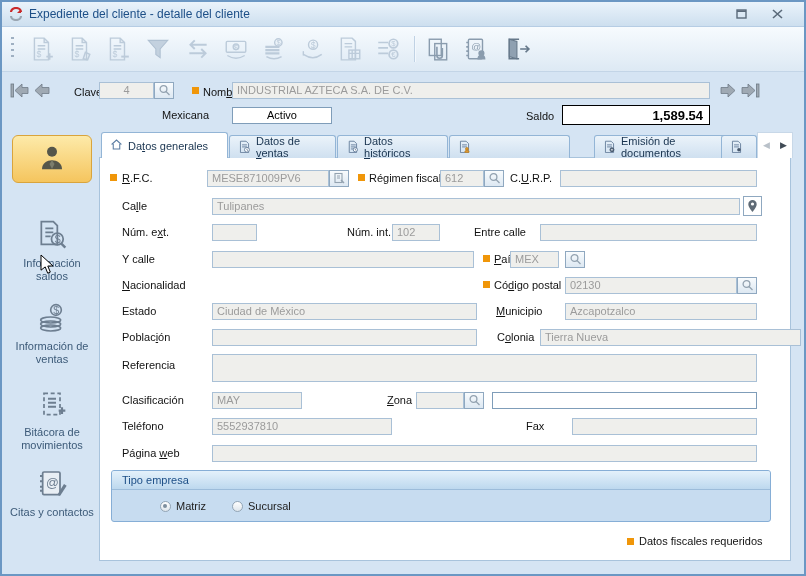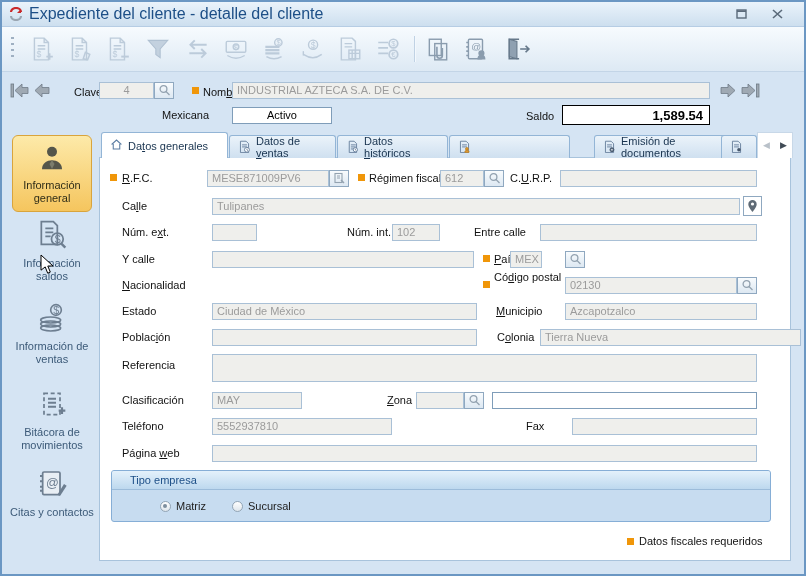--- a/index.html
+++ b/index.html
@@ -1,21 +1,21 @@
 <!DOCTYPE html>
 <html><head>
 <meta charset="utf-8">
 <style>
   html,body{margin:0;padding:0;background:#eef2f6;font-family:"Liberation Sans",sans-serif;}
   .stage{position:relative;width:806px;height:576px;background:#d5e4f3;border:2px solid #6b97c3;box-sizing:border-box;overflow:hidden;}
   
   .titlebar{position:absolute;left:0;top:0;width:802px;height:24px;
     background:linear-gradient(#eaf3fb,#cddfef);border-bottom:1px solid #b6cde4;
     display:flex;align-items:center;}
-  .title-text{font-size:16px;color:#1d4f87;margin-left:6px;}
+  .title-text{font-size:12px;color:#1d4f87;margin-left:6px;}
   .app-icon{margin-left:7px;display:flex;}
   .winbtn{position:absolute;top:4px;width:22px;height:16px;display:flex;align-items:center;justify-content:center;}
   #btn-restore{right:52px;} #btn-close{right:16px;}
   
   .toolbar{position:absolute;left:0;top:25px;width:802px;height:44px;
     background:linear-gradient(#f7fbfe,#dde9f4);border-bottom:1px solid #c3d5e7;}
   .grip{position:absolute;left:9px;top:10px;width:3px;height:24px;
     background:repeating-linear-gradient(to bottom,#9fb0c2 0 2px,transparent 2px 6px);}
   .tbtn{position:absolute;top:5px;width:36px;height:34px;display:flex;align-items:center;justify-content:center;}
   .tsep{position:absolute;top:9px;width:1px;height:26px;background:#c0d2e4;border-right:1px solid #f3f8fd;}
@@ -46,21 +46,21 @@
        border-radius:3px 3px 0 0;background:linear-gradient(#ebf3fa,#cfe0f0);display:flex;align-items:center;gap:5px;
        padding:0 8px;font-size:11px;color:#18334f;z-index:2;}
   .tab.active{top:130px;height:26px;background:#fff;z-index:3;}
   .tabscroll{position:absolute;left:755px;top:130px;width:34px;height:25px;background:#fff;
        border:1px solid #c8d8e8;border-bottom:none;display:flex;align-items:center;justify-content:space-around;z-index:2;}
   .tabscroll span{font-size:9px;line-height:9px;}
   .fld,.lbl,.mark,.mag{z-index:4;}
   .group{position:absolute;left:109px;top:468px;width:660px;height:52px;box-sizing:border-box;
        border:1px solid #86aed6;border-radius:3px;background:#c7dcf0;z-index:4;}
   .group-header{height:18px;background:linear-gradient(#e4f1fb,#bdd8ee);border-bottom:1px solid #9cbcda;
-       border-radius:2px 2px 0 0;display:flex;align-items:center;padding-left:18px;font-size:11px;color:#1d4f87;}
+       border-radius:2px 2px 0 0;display:flex;align-items:center;padding-left:10px;font-size:11px;color:#1d4f87;}
   .radio{position:absolute;width:11px;height:11px;border-radius:50%;border:1px solid #93a5b5;
        background:linear-gradient(#ffffff,#dfe6ec);box-sizing:border-box;}
   .radio.sel::after{content:'';position:absolute;left:2px;top:2px;width:4px;height:4px;border-radius:50%;background:#7d8e9e;}
   .radio-lbl{position:absolute;font-size:11px;color:#222;}
   u{text-decoration:underline;}
   .cursor{position:absolute;left:38px;top:252px;z-index:20;}
 </style>
 </head>
 <body>
 
@@ -234,21 +234,20 @@
   <div class="saldo-box">1,589.54</div>
 
   <div class="sbitem selected" style="top:133px">
     <span>
       <svg width="30" height="30" viewBox="0 0 24 24">
           <circle cx="12" cy="7" r="4" fill="#55564a"></circle>
           <path d="M4 21c0-5 4-7.2 8-7.2s8 2.2 8 7.2z" fill="#55564a"></path>
           <path d="M12 13.8l-2 3 2 4 2-4z" fill="#7c7d6c"></path>
         </svg>
     </span>
-    <span>Información general</span>
   </div>
   <div class="sbitem" style="top:217px">
     <span>
       <svg width="32" height="32" viewBox="0 0 24 24" fill="none" stroke="#6d7e90" stroke-width="1.3">
           <path d="M4 2h9l3 3v14H4z"></path>
           <path d="M7 7h6M7 10h6M7 13h4"></path>
           <circle cx="16" cy="15" r="4.4"></circle>
           <text x="14" y="18" font-size="8" fill="#6d7e90" stroke="none">$</text>
           <path d="M19 18.5 L22 21.5" stroke-width="1.8"></path>
         </svg>
@@ -387,31 +386,31 @@
   <div class="fld" style="left:210px;top:222px;width:45px"></div>
   <span class="lbl" style="left:345px;top:224px">Núm. int.</span>
   <div class="fld" style="left:390px;top:222px;width:48px">102</div>
   <span class="lbl" style="left:472px;top:224px">Entre calle</span>
   <div class="fld" style="left:538px;top:222px;width:217px"></div>
 
   <span class="lbl" style="left:120px;top:251px">Y calle</span>
   <div class="fld" style="left:210px;top:249px;width:262px"></div>
   <span class="mark" style="left:481px;top:253px"></span>
   <span class="lbl" style="left:492px;top:251px"><u>P</u>aís</span>
-  <div class="fld" style="left:508px;top:249px;width:32px">MEX</div>
+  <div class="fld" style="left:508px;top:249px;width:49px">MEX</div>
   <div class="mag" style="left:563px;top:249px">
     <svg width="13" height="13" viewBox="0 0 13 13" fill="none" stroke="#93a2b0" stroke-width="1.3">
         <circle cx="5.5" cy="5" r="3.4"></circle>
         <path d="M8 7.5 L11.5 11"></path>
       </svg>
   </div>
 
   <span class="lbl" style="left:120px;top:277px"><u>N</u>acionalidad</span>
   <span class="mark" style="left:481px;top:279px"></span>
-  <span class="lbl" style="left:492px;top:269px">Có<u>d</u>igo postal</span>
+  <span class="lbl" style="left:492px;top:277px">Có<u>d</u>igo postal</span>
   <div class="fld" style="left:563px;top:275px;width:172px">02130</div>
   <div class="mag" style="left:735px;top:275px">
     <svg width="13" height="13" viewBox="0 0 13 13" fill="none" stroke="#93a2b0" stroke-width="1.3">
         <circle cx="5.5" cy="5" r="3.4"></circle>
         <path d="M8 7.5 L11.5 11"></path>
       </svg>
   </div>
 
   <span class="lbl" style="left:120px;top:303px">Estado</span>
   <div class="fld" style="left:210px;top:301px;width:265px">Ciudad de México</div>

